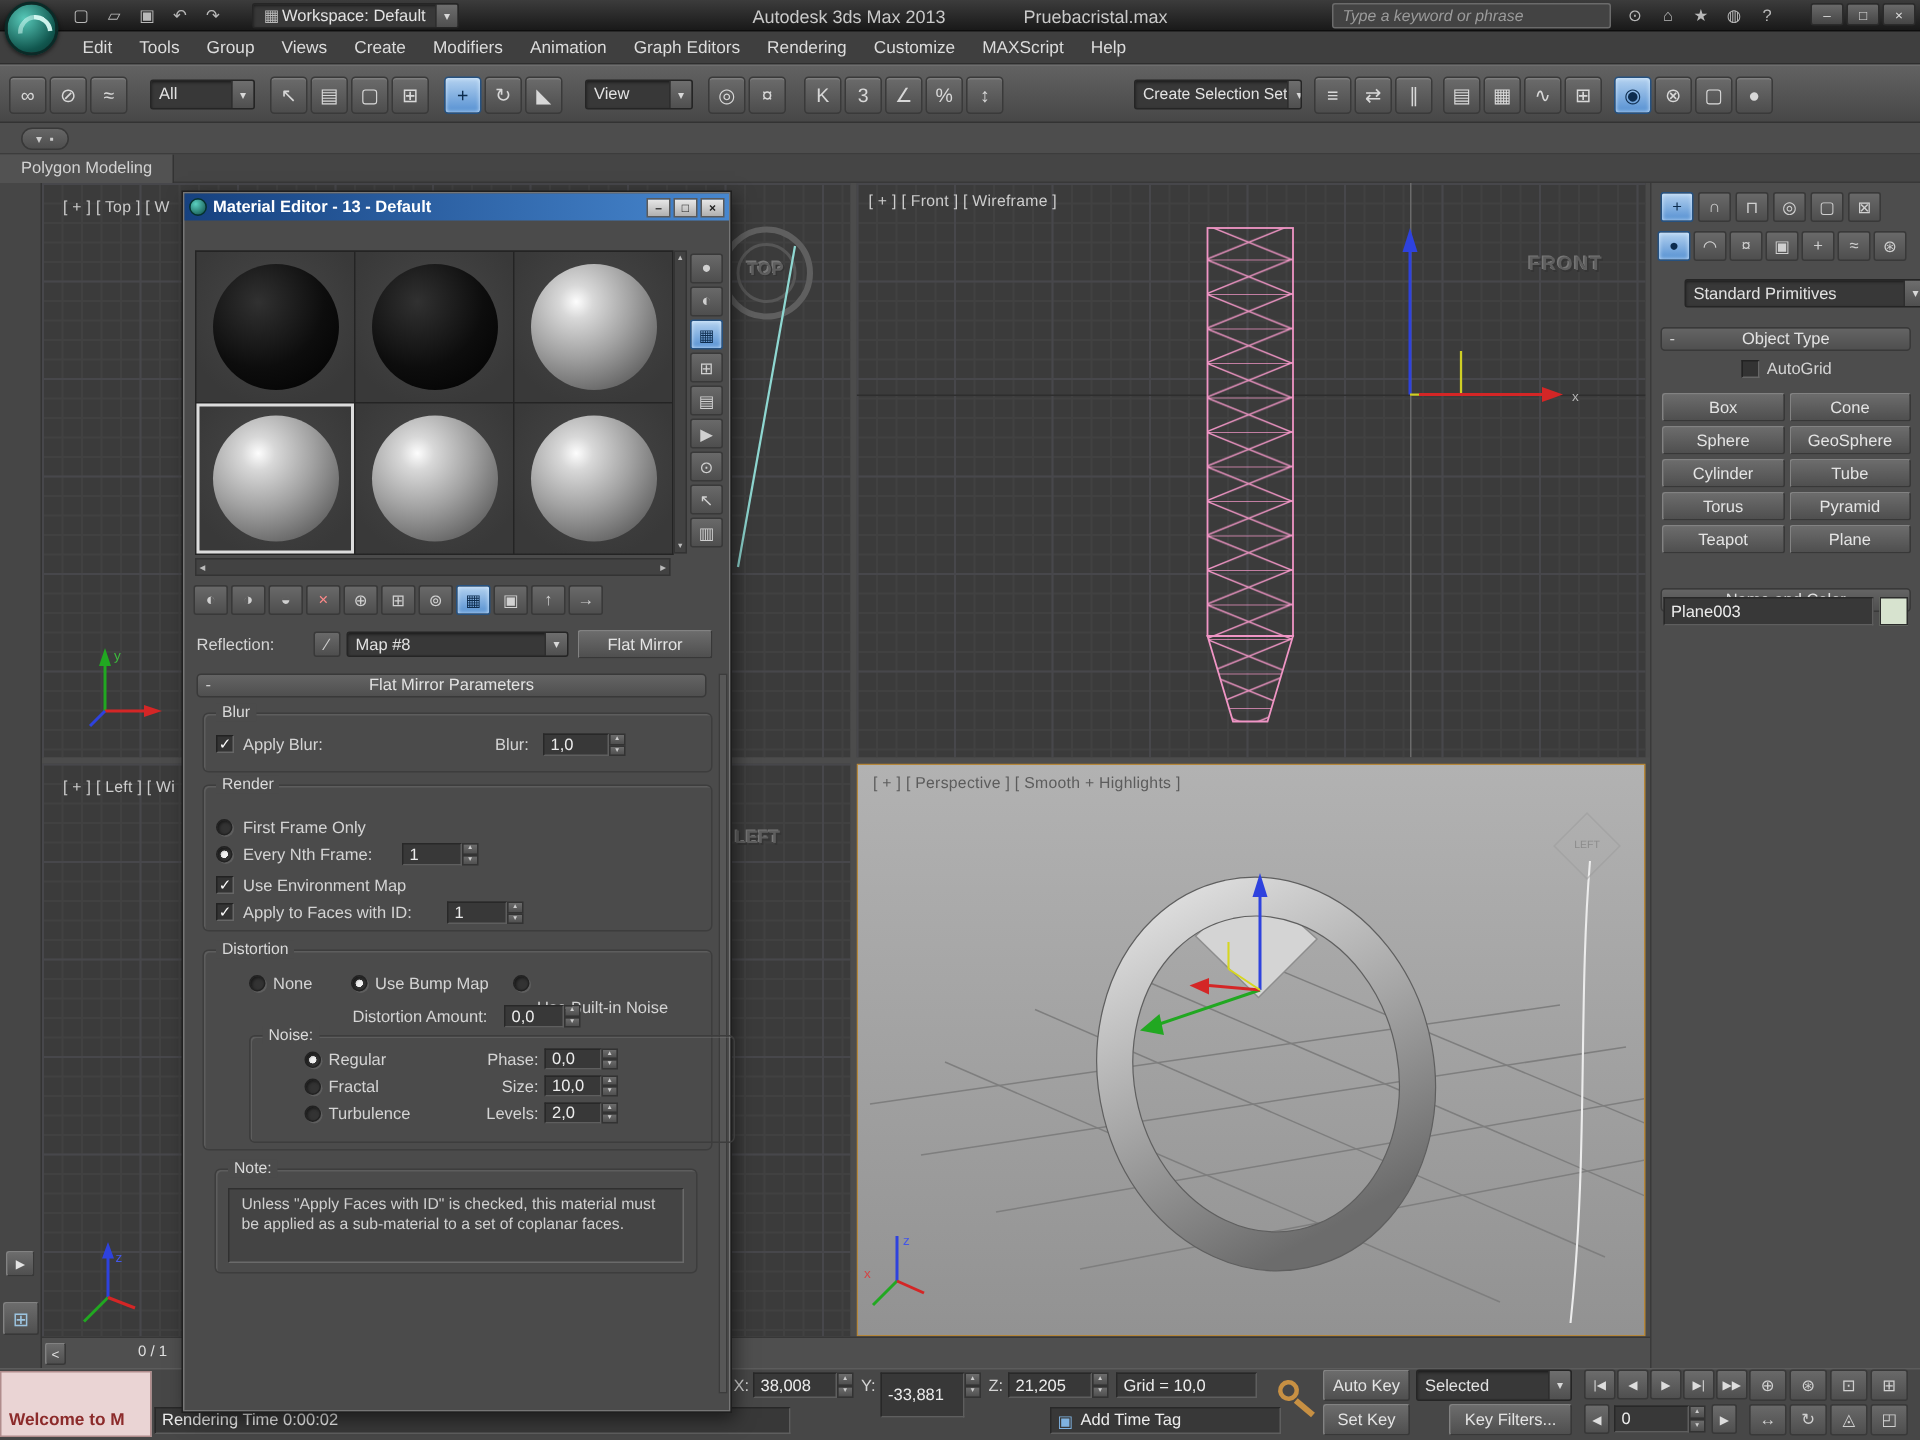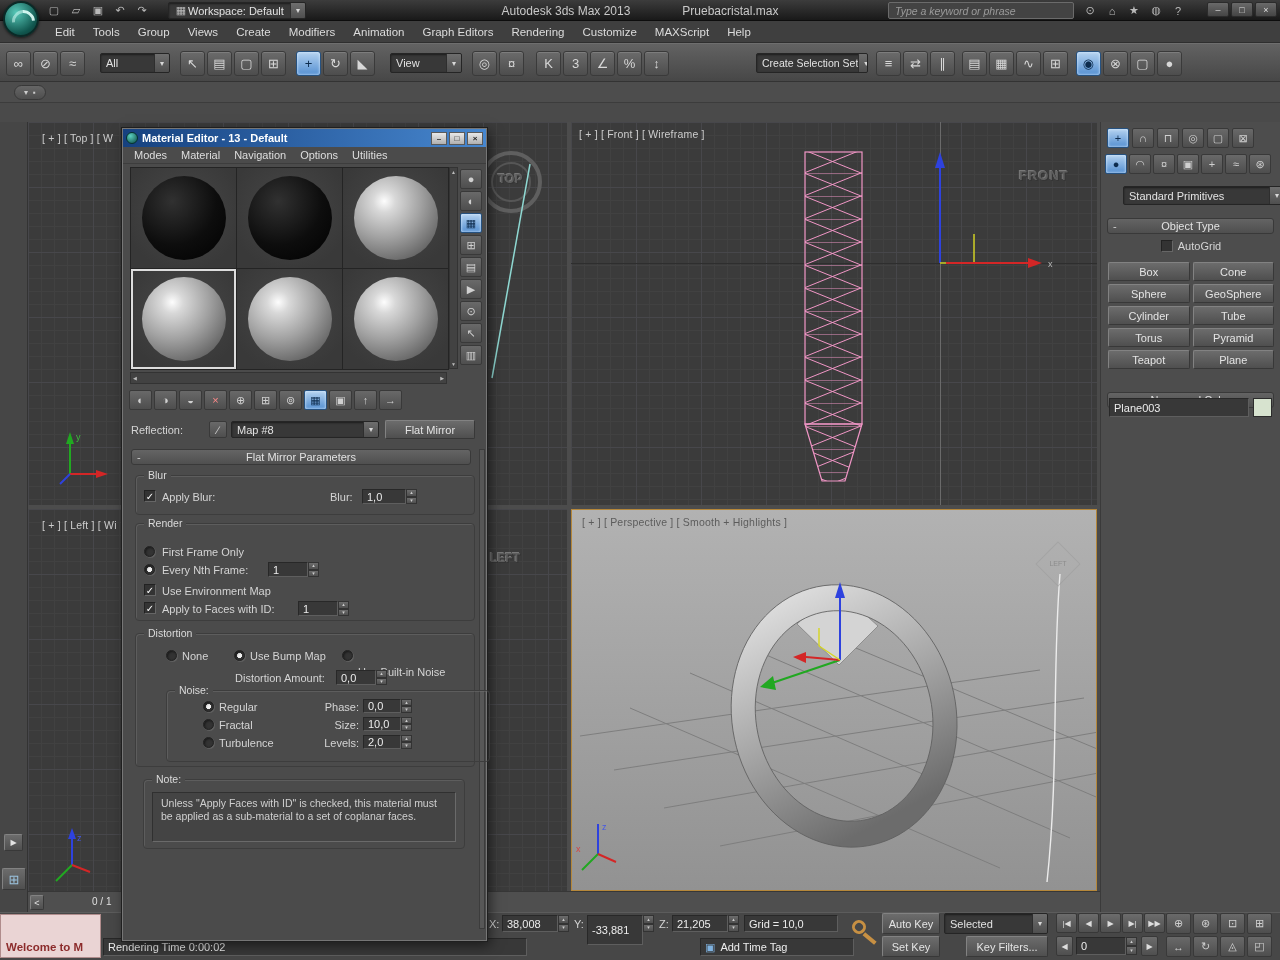--- a/index.html
+++ b/index.html
@@ -194,20 +194,23 @@
         <span class="ibtn">●</span>
       </div>
   </div>
 
   <div class="ribbon abs">
     <div class="pill">
       <span>▾</span>
       <span>▪</span>
     </div>
   </div>
+  <div class="ribbon2 abs">
+    <span class="subtab">Polygon Modeling</span>
+  </div>
 
   <div class="left-strip abs">
     <span class="btn3d abs" style="left:4px;top:712px;width:19px;height:17px;font-size:8px">▶</span>
     <span class="btn3d abs" style="left:2px;top:746px;width:24px;height:22px;font-size:13px;color:#9cc4e0">⊞</span>
   </div>
 
   <div class="vp abs" style="left:28px;top:122px;width:539px;height:383px">
     <div class="vp-label" style="left:14px;top:10px">[ + ] [ Top ] [ W</div>
     <div class="cube-text" style="left:470px;top:50px;font-size:12px">TOP</div>
     <div class="navwheel" style="left:452px;top:29px;width:62px;height:62px"></div>
@@ -377,28 +380,20 @@
     <div class="me-title">
       <span class="me-ico"></span>
       <span>Material Editor - 13 - Default</span>
       <span class="me-winbtns">
 
       <span class="me-winbtn">–</span>
           <span class="me-winbtn">□</span>
           <span class="me-winbtn">×</span>
         </span>
     </div>
-    <div class="me-menus">
-
-    <span class="me-menu">Modes</span>
-        <span class="me-menu">Material</span>
-        <span class="me-menu">Navigation</span>
-        <span class="me-menu">Options</span>
-        <span class="me-menu">Utilities</span>
-      </div>
 
     <div class="slot-grid abs" style="left:7px;top:38px">
 
     <div class="slot black">
           <div class="ball"></div>
         </div>
         <div class="slot black">
           <div class="ball"></div>
         </div>
         <div class="slot gray">

